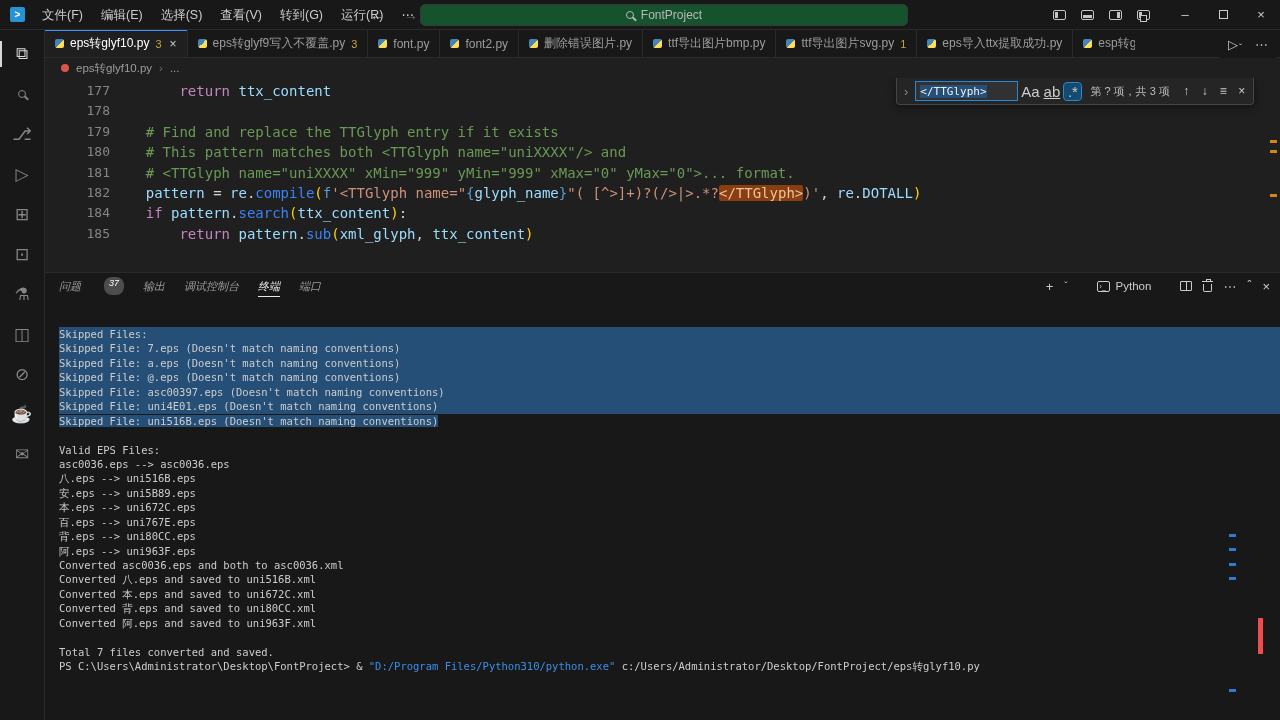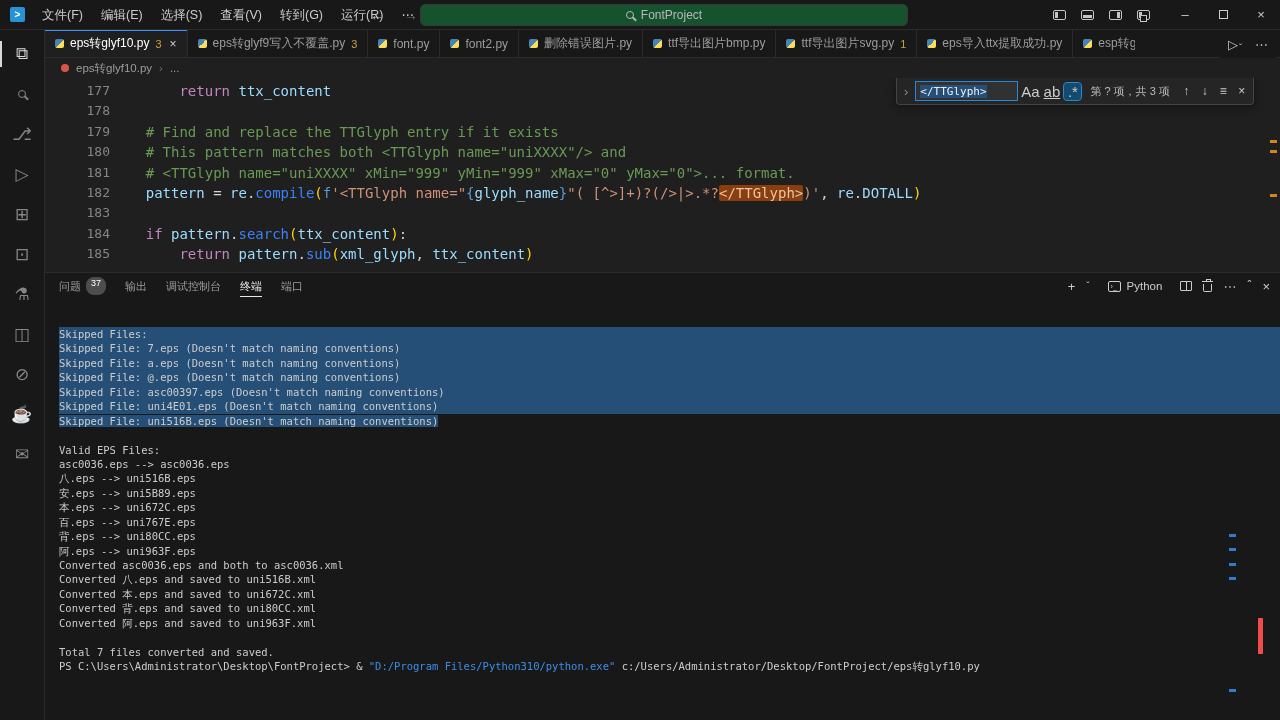--- a/index.html
+++ b/index.html
@@ -95,29 +95,29 @@
     font-size:15px; color:#cccccc; border-radius:3px; padding:0 1px; }
   .fw-opt-word { text-decoration:underline; }
   .fw-opt.on { background:rgba(0,127,212,.42); outline:1px solid #2488db; }
   .fw-count { font-size:11px; color:#bbbbbb; margin:0 5px; white-space:nowrap; }
   .fw-btn { color:#cccccc; font-size:12px; width:17px; text-align:center; }
 
   
   .panel { position:absolute; left:45px; top:272px; right:0; bottom:0; background:#181818;
     border-top:1px solid #2b2b2b; }
   .panel-header { height:26px; display:flex; align-items:center; padding-left:14px; gap:19px; }
-  .ph-tab { font-size:11px; color:#9d9d9d; display:flex; align-items:center; gap:5px; height:26px;
-    position:relative; cursor:pointer; white-space:nowrap; }
+  .ph-tab { font-size:11px; color:#9d9d9d; display:flex; align-items:center; gap:23px; height:26px;
+    position:relative; cursor:pointer; white-space:nowrap;font-style:italic; }
   .ph-tab.active { color:#e7e7e7; }
   .ph-tab.active::after { content:""; position:absolute; left:0; right:0; bottom:2px; height:1px; background:#e7e7e7; }
   .ph-badge { background:#4d4d4d; color:#ffffff; font-size:9px; padding:0 5px; border-radius:8px;
     line-height:13px; height:18px; }
   .panel-actions { position:absolute; right:10px; top:0; height:26px; display:flex; align-items:center;
     gap:11px; color:#cccccc; font-size:13px; }
-  .term-chip { display:flex; align-items:center; gap:6px; font-size:11.5px; color:#cccccc; margin:0 7px; }
+  .term-chip { display:flex; align-items:center; gap:6px; font-size:11.5px; color:#cccccc; margin:0 18px; }
   .i-term { width:13px; height:11px; border:1px solid #cccccc; border-radius:2px; font-size:7px;
     line-height:9px; text-align:left; padding-left:2px; color:#cccccc; }
   .i-split { width:12px; height:10px; border:1px solid #cccccc; border-radius:1px; position:relative; }
   .i-split::after { content:""; position:absolute; left:5px; top:0; bottom:0; width:1px; background:#cccccc; }
   .i-trash { width:9px; height:8px; border:1px solid #cccccc; border-top:none;
     border-radius:0 0 2px 2px; position:relative; margin-top:4px; }
   .i-trash::before { content:""; position:absolute; top:-3px; left:-2px; right:-2px; height:1px; background:#cccccc; }
   .i-trash::after { content:""; position:absolute; top:-5px; left:2px; width:3px; height:2px;
     border:1px solid #cccccc; border-bottom:none; }
 
@@ -242,21 +242,20 @@
   </div>
 
   <div class="editor">
     <div class="code-lines">
         <div class="code-line"><span class="ln">177</span><span class="lc"><span class="tk-pln">        </span><span class="tk-kw">return</span><span class="tk-pln"> </span><span class="tk-var">ttx_content</span></span></div>
         <div class="code-line"><span class="ln">178</span><span class="lc"></span></div>
         <div class="code-line"><span class="ln">179</span><span class="lc"><span class="tk-pln">    </span><span class="tk-com"># Find and replace the TTGlyph entry if it exists</span></span></div>
         <div class="code-line"><span class="ln">180</span><span class="lc"><span class="tk-pln">    </span><span class="tk-com"># This pattern matches both &lt;TTGlyph name="uniXXXX"/&gt; and</span></span></div>
         <div class="code-line"><span class="ln">181</span><span class="lc"><span class="tk-pln">    </span><span class="tk-com"># &lt;TTGlyph name="uniXXXX" xMin="999" yMin="999" xMax="0" yMax="0"&gt;... format.</span></span></div>
         <div class="code-line"><span class="ln">182</span><span class="lc"><span class="tk-pln">    </span><span class="tk-var">pattern</span><span class="tk-pun"> = </span><span class="tk-var">re</span><span class="tk-pun">.</span><span class="tk-fn">compile</span><span class="tk-br">(</span><span class="tk-fx">f</span><span class="tk-str">'&lt;TTGlyph name="</span><span class="tk-fx">{</span><span class="tk-var">glyph_name</span><span class="tk-fx">}</span><span class="tk-str">"( [^&gt;]+)?(/&gt;|&gt;.*?</span><span class="tk-strm">&lt;/TTGlyph&gt;</span><span class="tk-str">)'</span><span class="tk-pun">,</span><span class="tk-pln"> </span><span class="tk-var">re</span><span class="tk-pun">.</span><span class="tk-var">DOTALL</span><span class="tk-br">)</span></span></div>
-        <div class="code-line"><span class="ln">183</span><span class="lc"></span></div>
         <div class="code-line"><span class="ln">184</span><span class="lc"><span class="tk-pln">    </span><span class="tk-kw">if</span><span class="tk-pln"> </span><span class="tk-var">pattern</span><span class="tk-pun">.</span><span class="tk-fn">search</span><span class="tk-br">(</span><span class="tk-var">ttx_content</span><span class="tk-br">)</span><span class="tk-pun">:</span></span></div>
         <div class="code-line"><span class="ln">185</span><span class="lc"><span class="tk-pln">        </span><span class="tk-kw">return</span><span class="tk-pln"> </span><span class="tk-var">pattern</span><span class="tk-pun">.</span><span class="tk-fn">sub</span><span class="tk-br">(</span><span class="tk-var">xml_glyph</span><span class="tk-pun">,</span><span class="tk-pln"> </span><span class="tk-var">ttx_content</span><span class="tk-br">)</span></span></div>
       </div>
 
     <div class="find-widget">
       <span class="fw-grip">›</span>
       <div class="fw-input">
         <span class="fw-query">&lt;/TTGlyph&gt;</span>
       </div>
       <span class="fw-opt">Aa</span>

